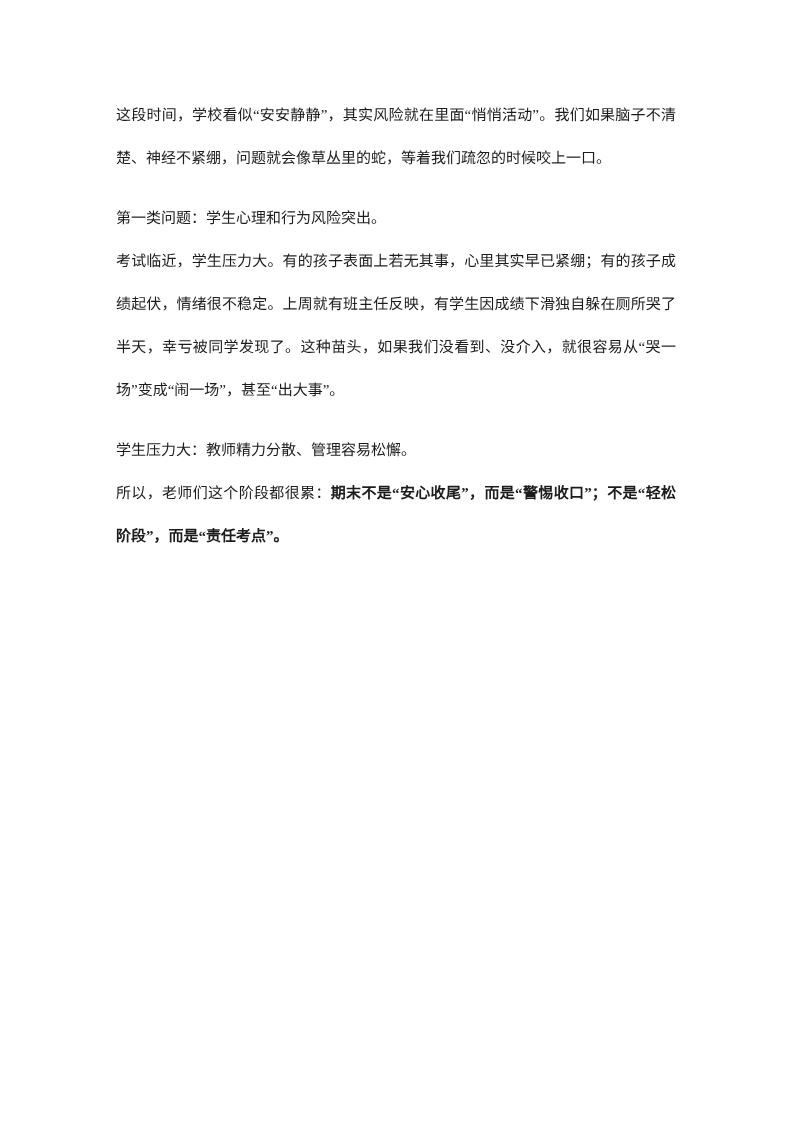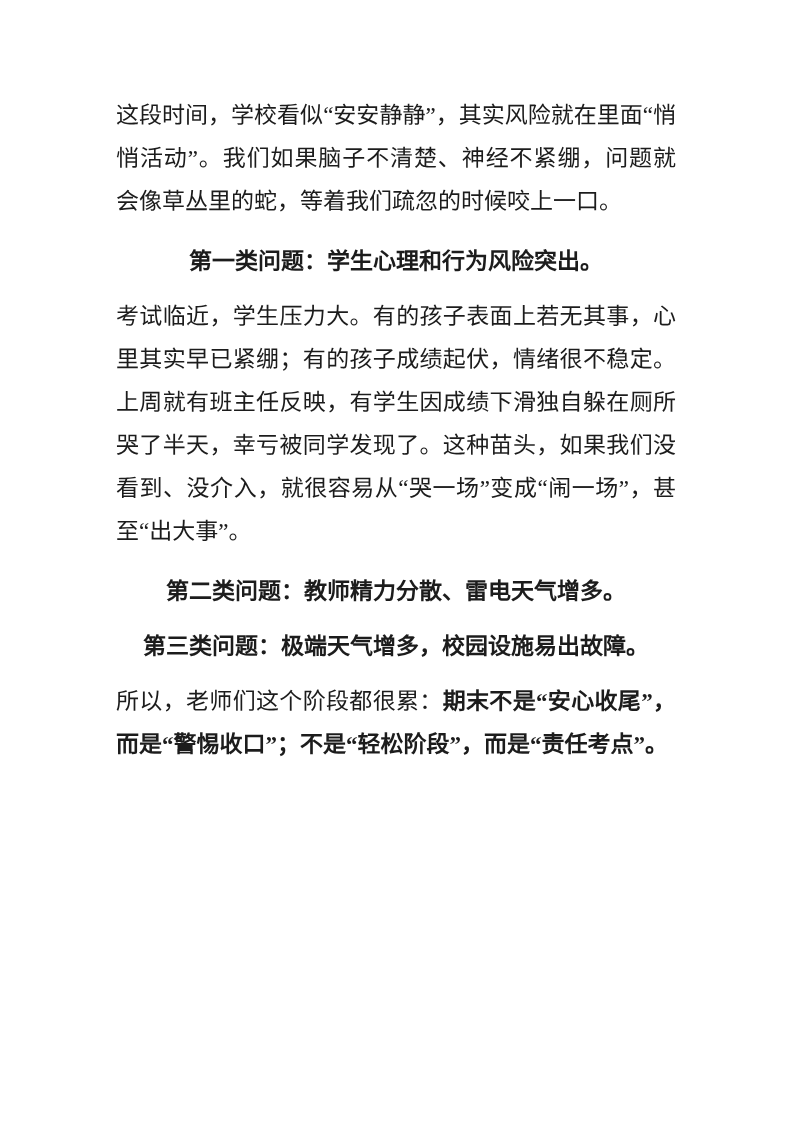--- a/index.html
+++ b/index.html
@@ -13,50 +13,49 @@
     height: 1122px;
     margin: 0 auto;
     background: #ffffff;
     overflow: hidden;
     box-sizing: border-box;
     padding: 94px 117px 0 116px;
     font-family: "Liberation Serif", "DejaVu Serif", serif;
     color: #1c1c1c;
   }
   .doc p {
-    font-size: 23px;
+    font-size: 15px;
     line-height: 43px;
     margin: 0 0 17px 0;
     text-align: justify;
     text-justify: inter-character;
     word-break: break-all;
   }
   .doc p.heading {
-    font-weight: bold;
-    margin: 12px;
-    text-align: center;
+    font-weight: normal;
+    margin: 0;
+    text-align: left;
   }
   .doc p.closing .bold-run {
     font-weight: bold;
   }
 </style>
 </head>
 <body>
 
 <div class="page">
   <div class="doc">
 
     <p>这段时间，学校看似“安安静静”，其实风险就在里面“悄悄活动”。我们如果脑子不清楚、神经不紧绷，问题就会像草丛里的蛇，等着我们疏忽的时候咬上一口。</p>
 
     <p class="heading">第一类问题：学生心理和行为风险突出。</p>
 
     <p>考试临近，学生压力大。有的孩子表面上若无其事，心里其实早已紧绷；有的孩子成绩起伏，情绪很不稳定。上周就有班主任反映，有学生因成绩下滑独自躲在厕所哭了半天，幸亏被同学发现了。这种苗头，如果我们没看到、没介入，就很容易从“哭一场”变成“闹一场”，甚至“出大事”。</p>
 
-    <p class="heading">第二类问题：教师精力分散、雷电天气增多。</p>
+    <p class="heading">学生压力大：教师精力分散、管理容易松懈。</p>
 
 
-    <p class="heading">第三类问题：极端天气增多，校园设施易出故障。</p>
 
 
     <p class="closing"><span class="normal-run">所以，老师们这个阶段都很累：</span><span class="bold-run">期末不是“安心收尾”，而是“警惕收口”；不是“轻松阶段”，而是“责任考点”。</span></p>
 
   </div>
 </div>
 
 </body></html>

